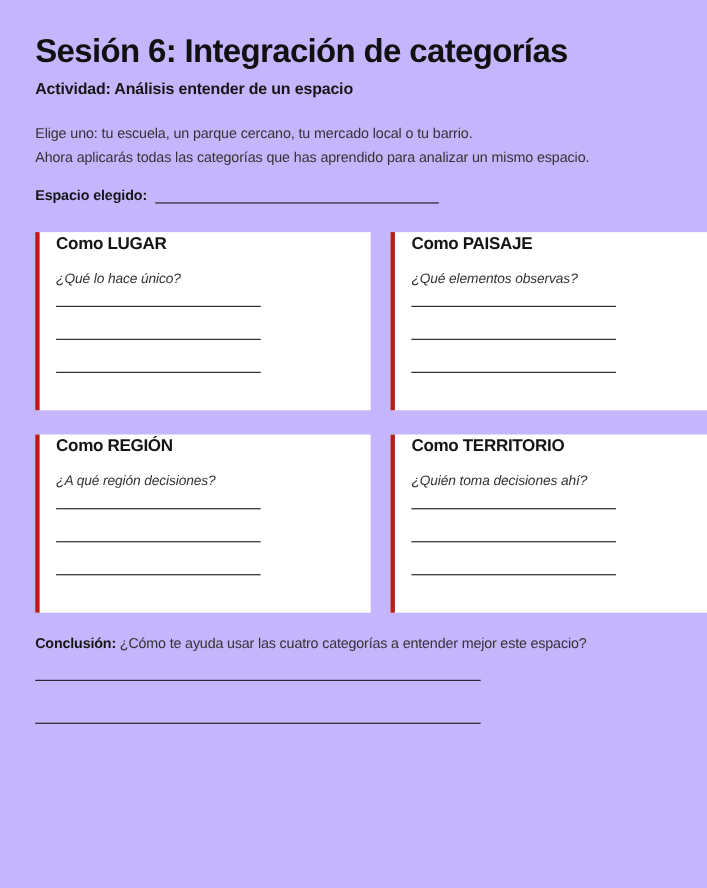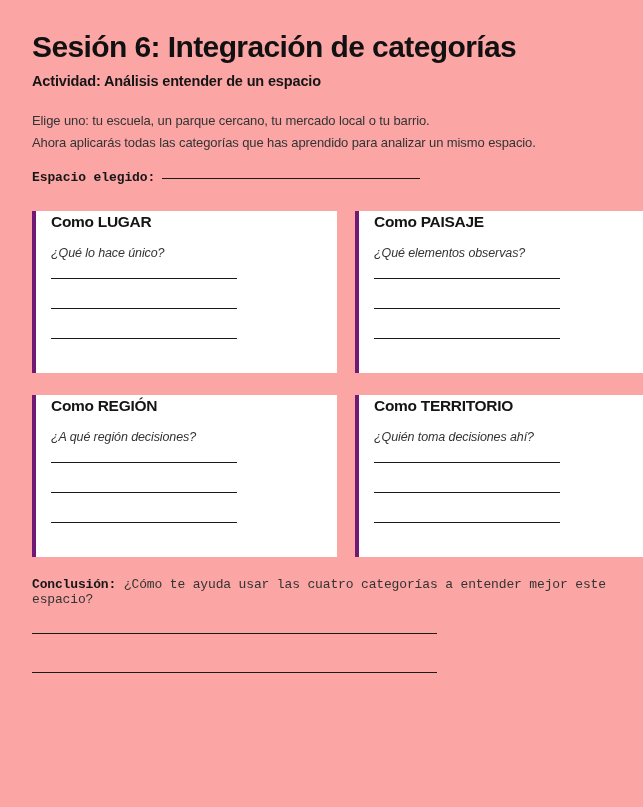--- a/index.html
+++ b/index.html
@@ -12,21 +12,21 @@
     height: 807px;
     font-family: "Liberation Sans", sans-serif;
     color: #1a1a1a;
     overflow: hidden;
   }
   .sheet {
     width: 643px;
     height: 807px;
     box-sizing: border-box;
     padding: 30px 32px 0 32px;
-    background: #fca5a5;
+    background: #c4b5fd;
     position: relative;
   }
   .title {
     font-size: 30px;
     font-weight: bold;
     letter-spacing: -0.6px;
     line-height: 1.12;
     color: #111111;
     margin: 0 0 9px 0;
   }
@@ -40,23 +40,22 @@
   .intro {
     font-size: 13px;
     line-height: 1.72;
     color: #333333;
     margin: 0 0 16px 0;
     letter-spacing: -0.1px;
   }
   .intro-line { display: block; }
   .chosen-row {
     display: flex;
-    align-items: center;
+    align-items: flex-end;
     margin: 0 0 26px 0;
-    font-family: Liberation Mono, monospace;
   }
   .chosen-label {
     font-size: 13px;
     font-weight: bold;
     color: #161616;
     white-space: nowrap;
     letter-spacing: -0.1px;
   }
   .chosen-rule {
     flex: 0 0 auto;
@@ -68,21 +67,21 @@
 
   .grid {
     display: grid;
     grid-template-columns: 305px 305px;
     column-gap: 18px;
     row-gap: 22px;
     margin-bottom: 20px;
   }
   .card {
     position: relative;
-    border-left: 4px solid #701a75;
+    border-left: 4px solid #b91c1c;
     padding: 2px 0 4px 15px;
     box-sizing: border-box;
     min-height: 162px;
     background: #ffffff;
   }
   .card-title {
     font-size: 15.5px;
     font-weight: bold;
     color: #141414;
     letter-spacing: -0.3px;
@@ -101,21 +100,20 @@
   .write-line {
     width: 186px;
     border-bottom: 1.3px solid #1a1a1a;
     height: 0;
     margin-bottom: 29px;
   }
   .write-line:last-child { margin-bottom: 0; }
 
   .conclusion {
     margin-top: 8px;
-    font-family: Liberation Mono, monospace;
   }
   .conclusion-text {
     font-size: 13px;
     color: #333333;
     margin: 0 0 26px 0;
     letter-spacing: -0.15px;
   }
   .conclusion-text b {
     color: #161616;
     font-weight: bold;

